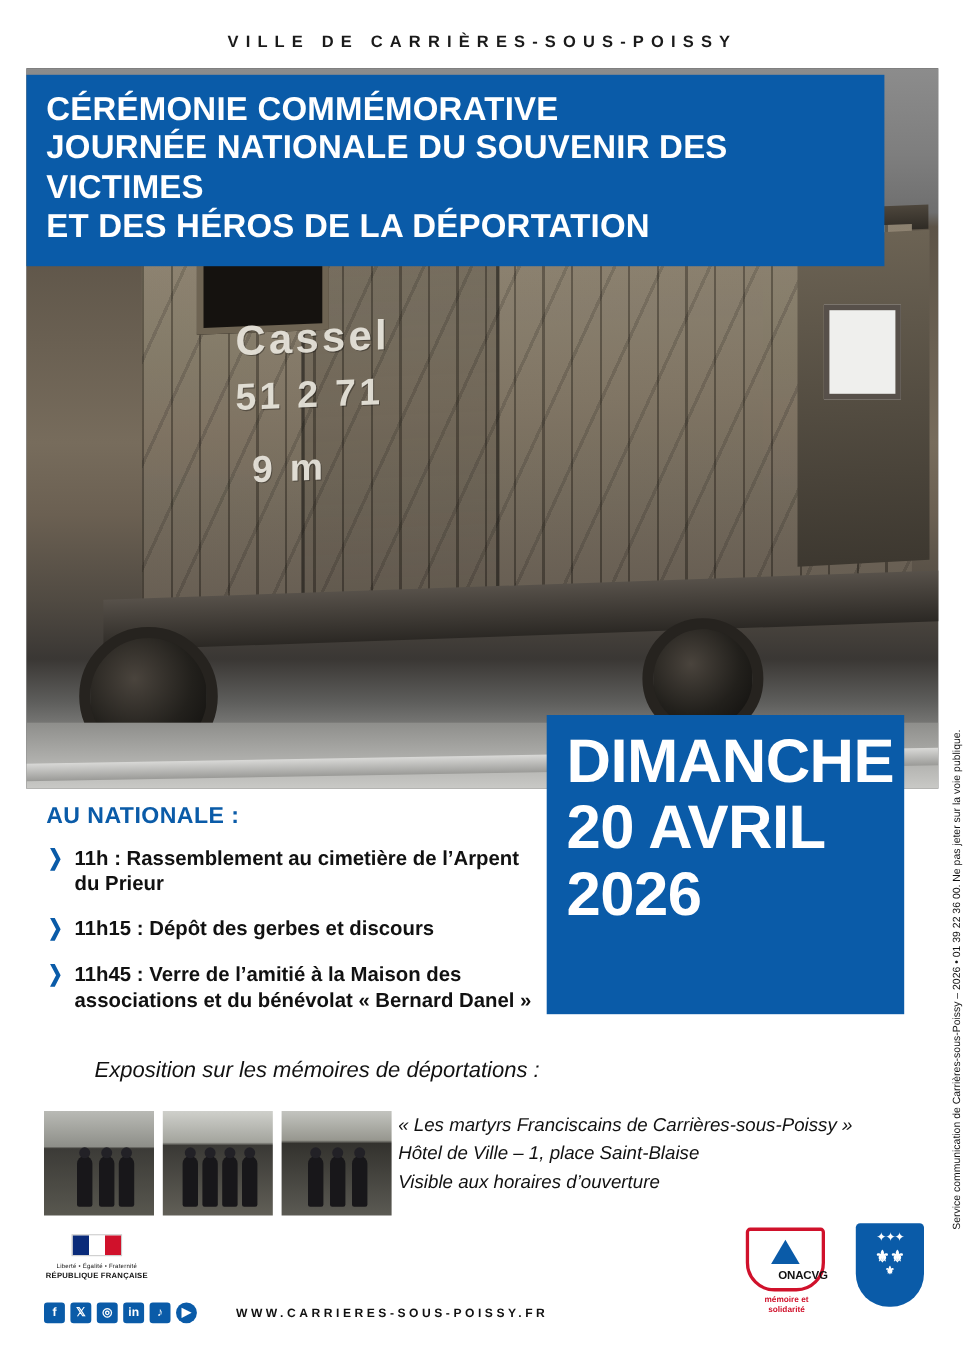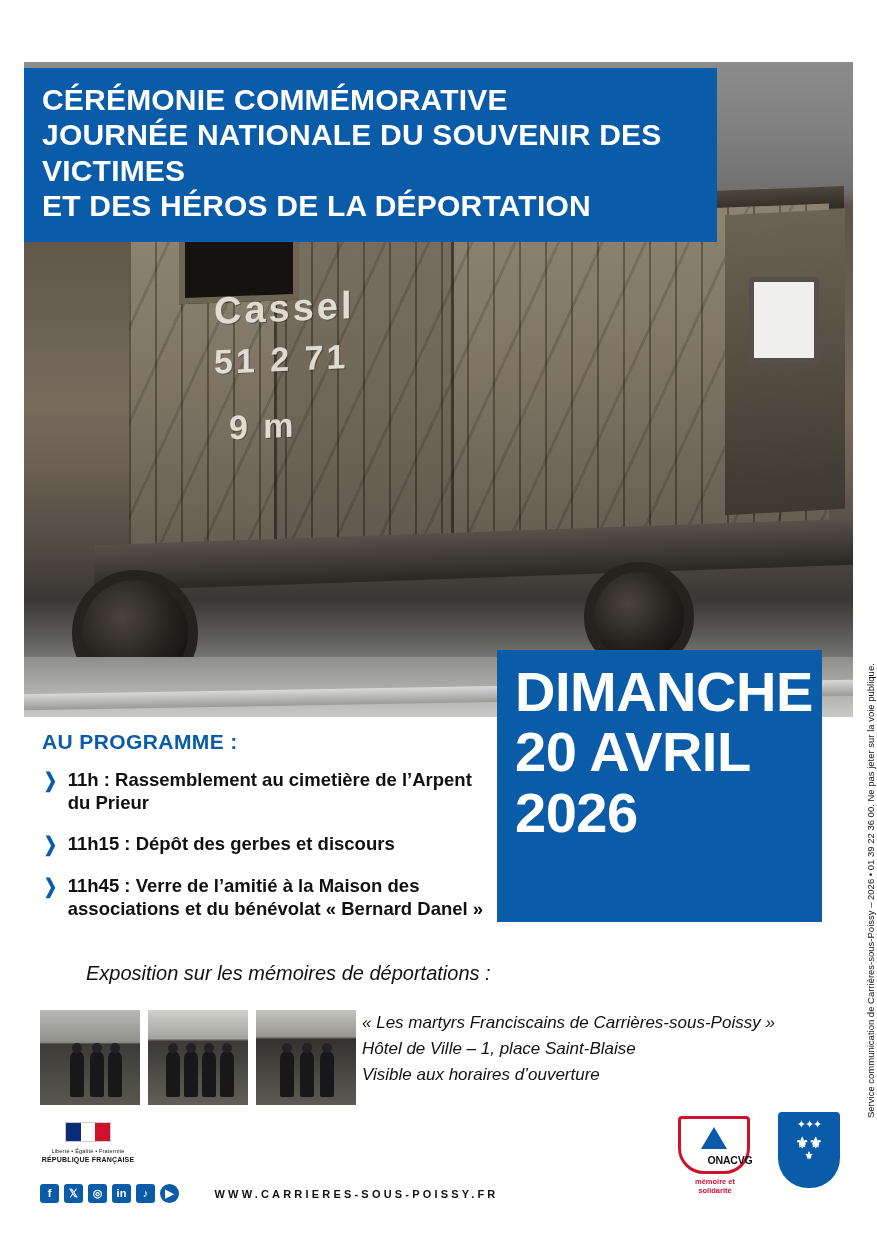--- a/index.html
+++ b/index.html
@@ -133,21 +133,21 @@
     opacity: 0.92;
   }
   .stencil.l1 { left: 190px; top: 225px; font-size: 38px; }
   .stencil.l2 { left: 190px; top: 278px; font-size: 34px; }
   .stencil.l3 { left: 205px; top: 345px; font-size: 34px; }
 
   
   .title-band {
     position: absolute;
     top: 68px; left: 24px;
-    width: 693px;
+    width: 780px;
     background: #0a5ba8;
     padding: 14px 18px 18px 18px;
     color: #ffffff;
   }
   .title-band .line {
     font-size: 30px;
     font-weight: 800;
     line-height: 1.18;
     letter-spacing: 0.2px;
     text-transform: uppercase;
@@ -353,20 +353,21 @@
     margin-top: 4px;
     font-size: 15px; font-weight: 700; line-height: 1.05;
   }
   .blason .arms small { display:block; font-size: 10px; }
 </style>
 </head>
 <body>
 
 <div class="poster">
 
+  <div class="commune-line">VILLE DE CARRIÈRES-SOUS-POISSY</div>
 
   <div class="hero">
     <div class="hero-photo"></div>
     <div class="wagon-frame-top"></div>
     <div class="planks"></div>
     <div class="wagon-door"></div>
     <div class="hero-window"></div>
     <div class="hero-cabin"></div>
     <div class="hero-cabin-win"></div>
     <div class="wagon-frame-bottom"></div>
@@ -384,21 +385,21 @@
     <div class="line">JOURNÉE NATIONALE DU SOUVENIR DES VICTIMES</div>
     <div class="line">ET DES HÉROS DE LA DÉPORTATION</div>
   </div>
 
   <div class="date-block">
     <div>DIMANCHE</div>
     <div>20 AVRIL</div>
     <div>2026</div>
   </div>
 
-  <div class="programme-title">AU PROGRAMME :</div>
+  <div class="programme-title">AU NATIONALE :</div>
   <div class="programme-list">
     <div class="prog-item">
       <span class="prog-bullet">❯</span>
       <span class="prog-text">11h : Rassemblement au cimetière de l’Arpent du Prieur</span>
     </div>
     <div class="prog-item">
       <span class="prog-bullet">❯</span>
       <span class="prog-text">11h15 : Dépôt des gerbes et discours</span>
     </div>
     <div class="prog-item">

